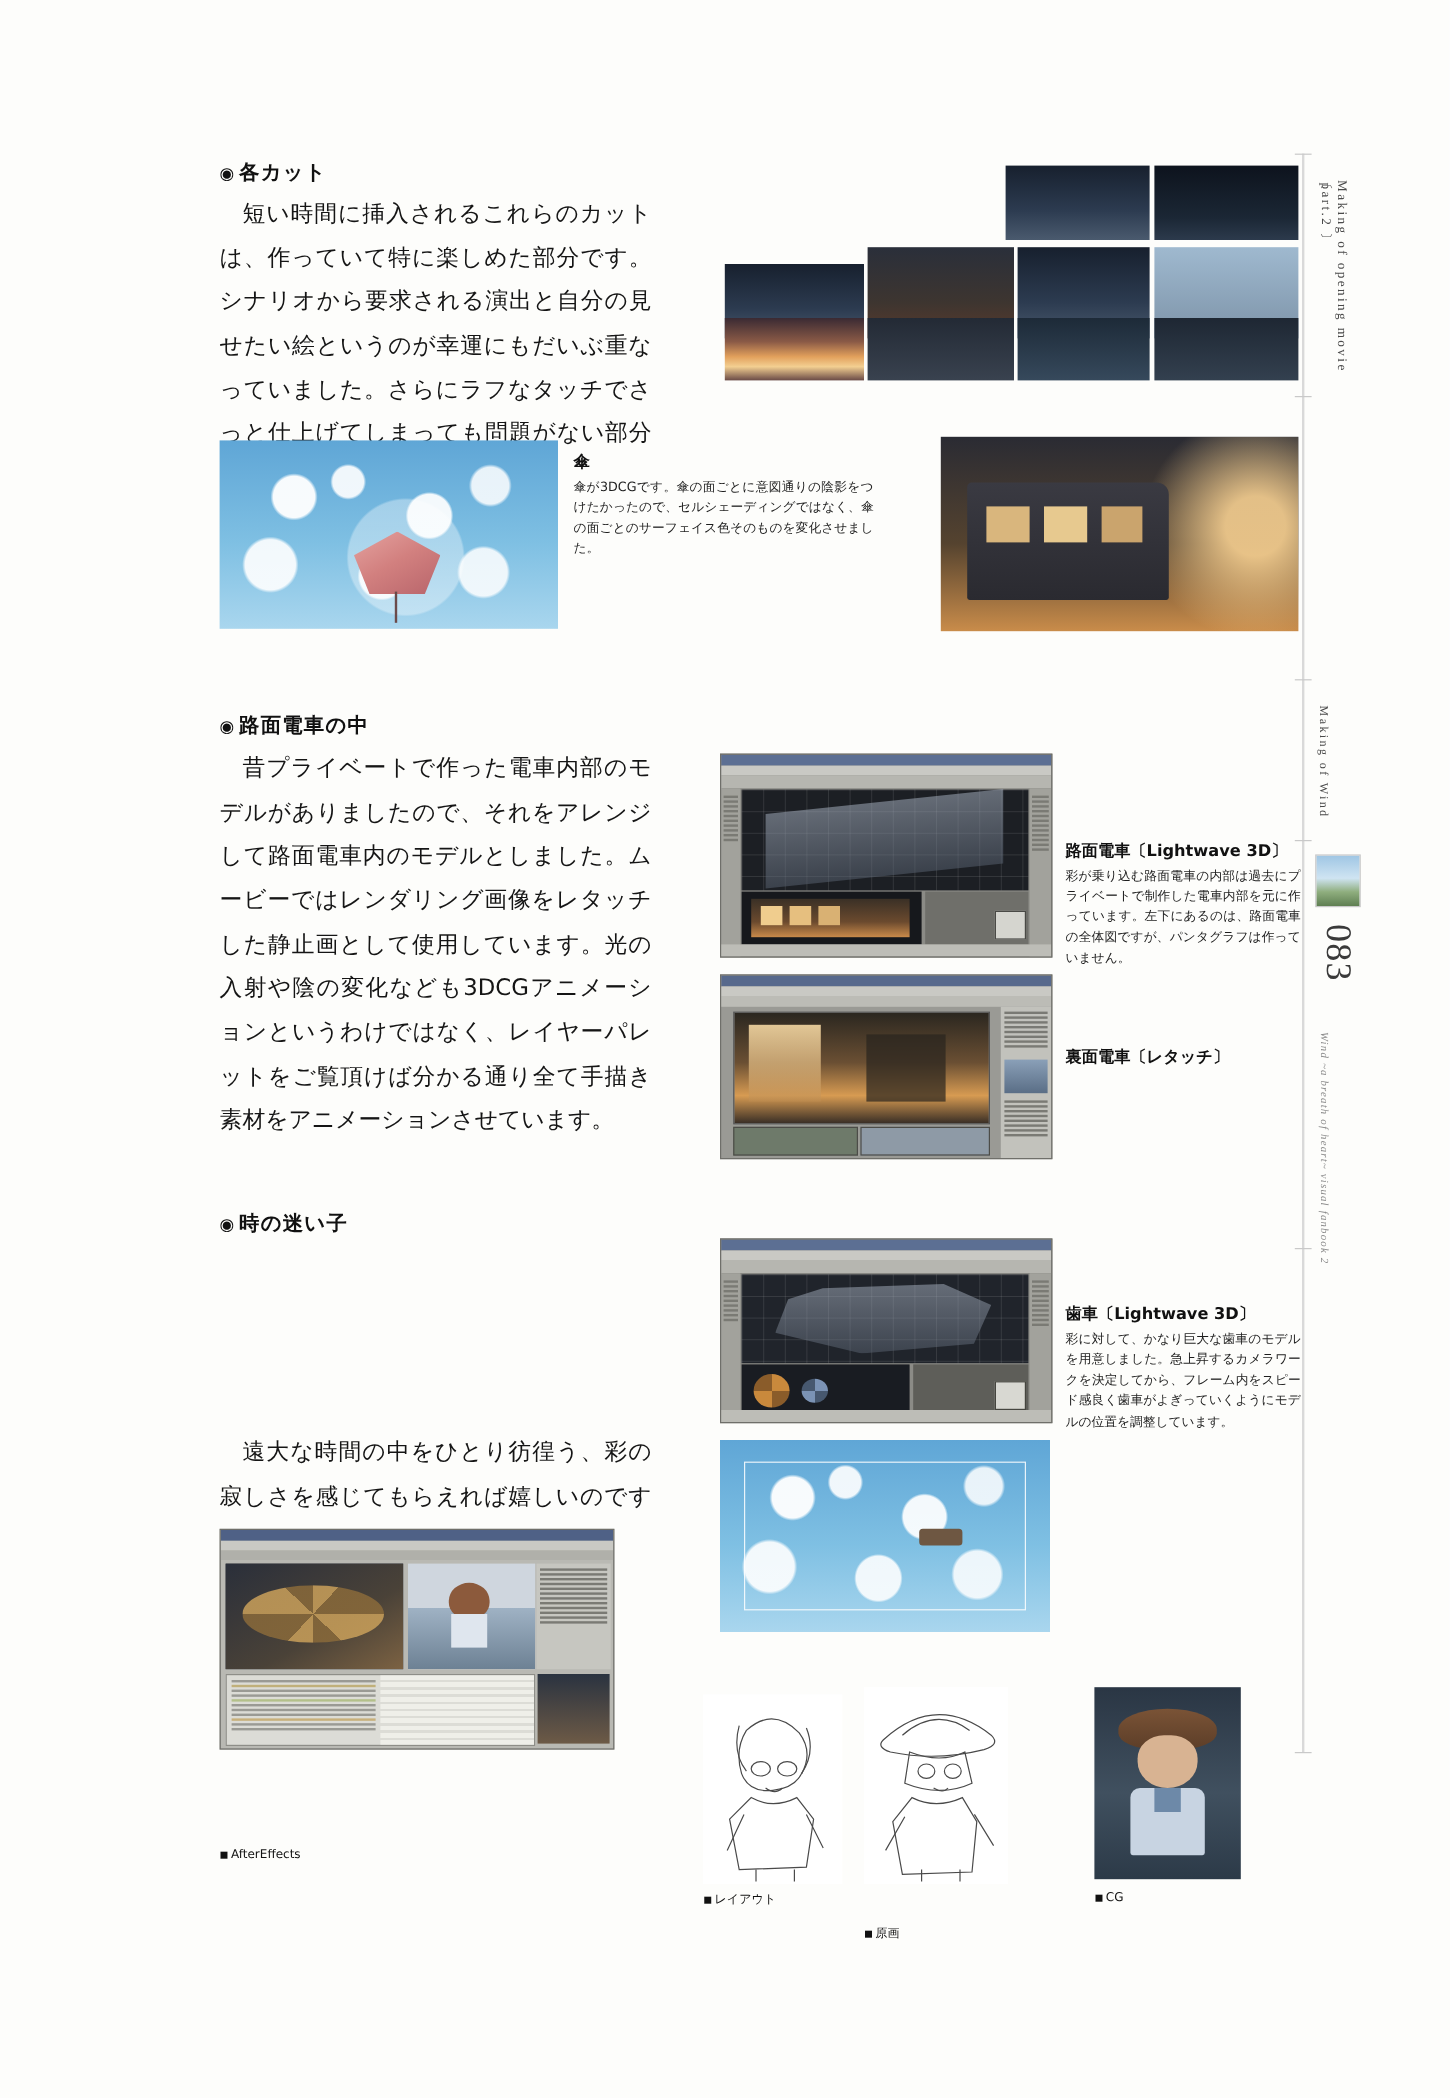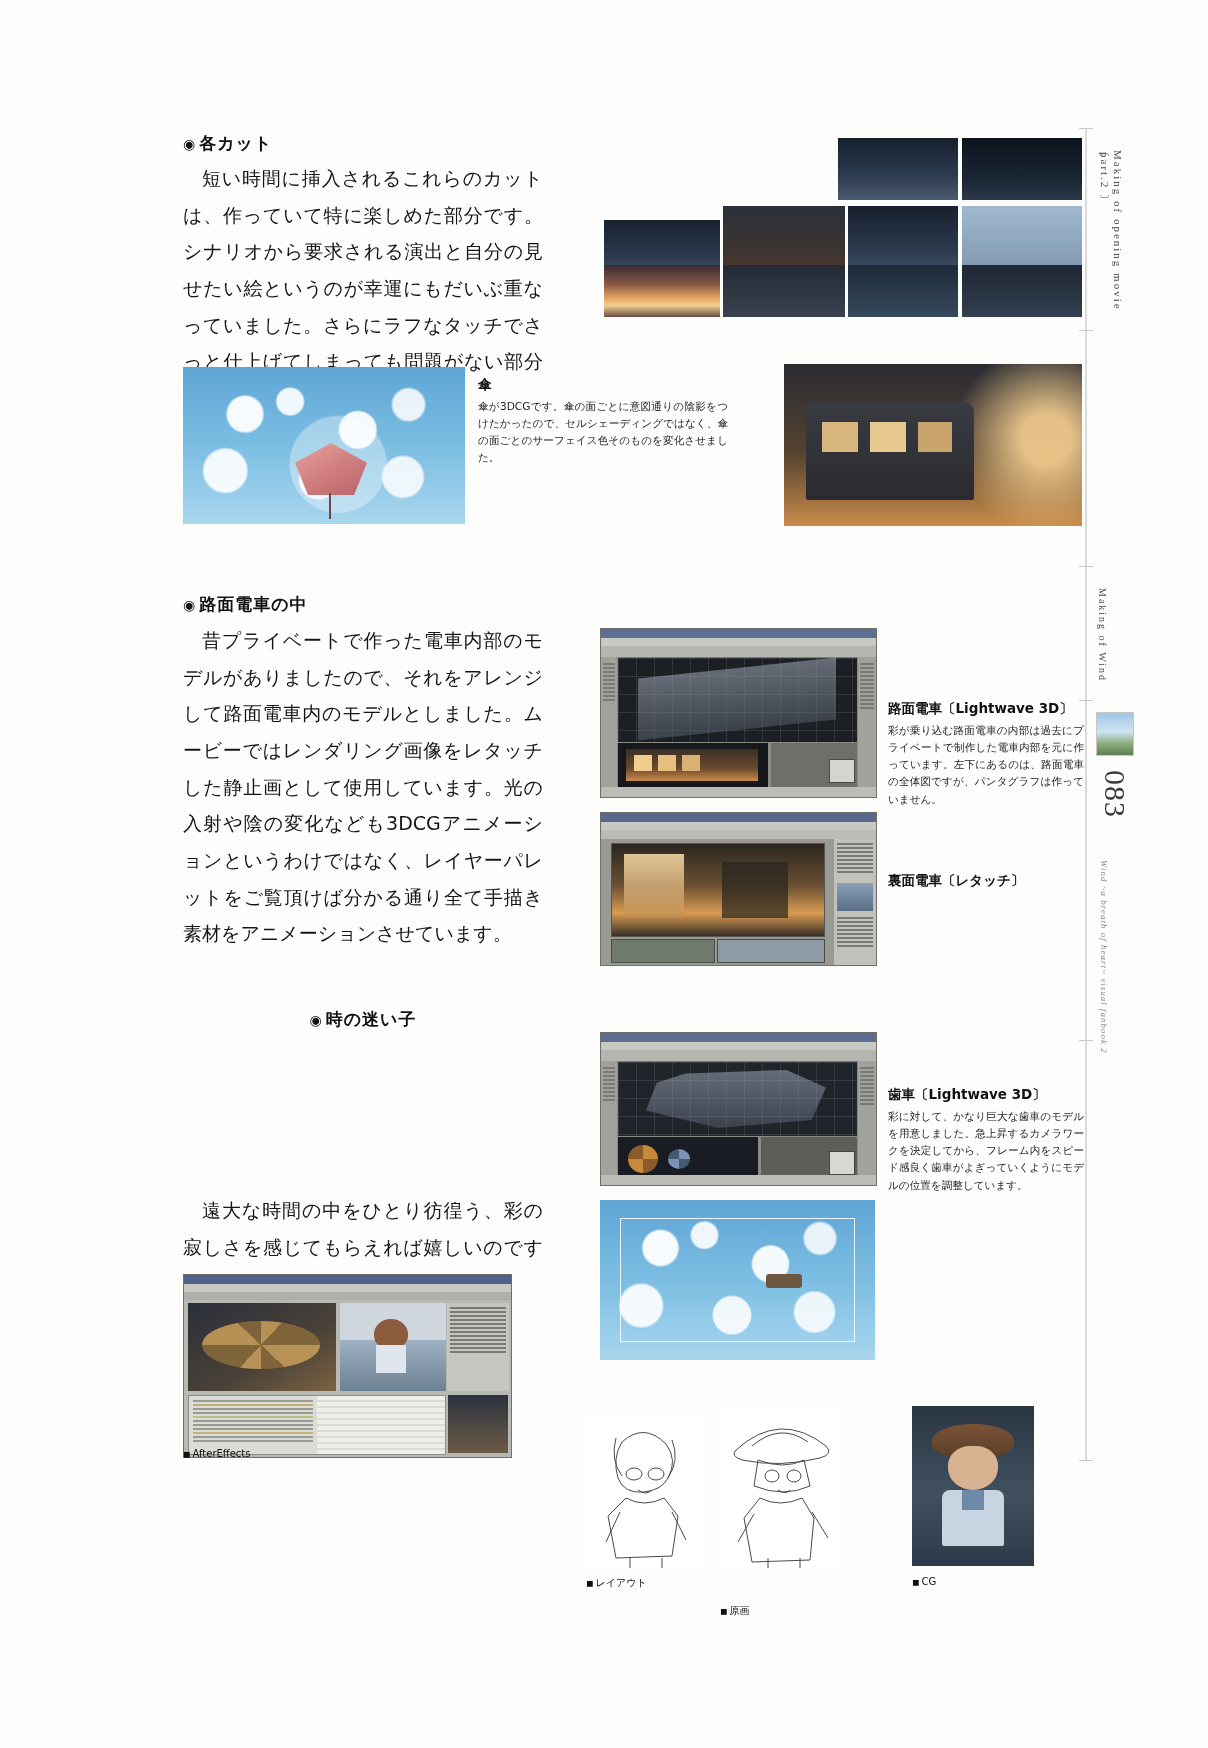--- a/index.html
+++ b/index.html
@@ -287,21 +287,21 @@
       <div style="position:absolute;left:110px;top:18px;width:66px;height:56px;background:rgba(40,36,30,.7);"></div>
     </div>
     <div style="position:absolute;left:10px;top:126px;width:102px;height:22px;background:#6e7a6a;border:1px solid #4c4c48;"></div>
     <div style="position:absolute;left:116px;top:126px;width:106px;height:22px;background:#8e9aa6;border:1px solid #4c4c48;"></div>
   </div>
 
   <div style="position:absolute;left:888px;top:872px;width:196px;">
     <div class="cap-title">裏面電車〔レタッチ〕</div>
   </div>
 
-  <div style="position:absolute;left:183px;top:1008px;width:360px;text-align:center;">
+  <div style="position:absolute;left:183px;top:1008px;width:360px;">
     <div class="h-mark"><span class="dot">◉</span><span>時の迷い子</span></div>
   </div>
   <div class="body-ja indent" style="position:absolute;left:183px;top:1192px;width:360px;">遠大な時間の中をひとり彷徨う、彩の寂しさを感じてもらえれば嬉しいのですが。</div>
 
   <div class="app" style="left:600px;top:1032px;width:275px;height:152px;">
     <div class="titlebar"></div>
     <div class="menubar"></div>
     <div class="toolbar"></div>
     <div class="panelL">
         <div class="dots" style="left:2px;top:6px;width:12px;">
@@ -394,21 +394,21 @@
           <i style="background:#9a9a94;"></i>
           <i style="background:#9a9a94;"></i>
           <i style="background:#c8b07a;"></i>
           <i style="background:#9a9a94;"></i>
           <i style="background:#9a9a94;"></i>
         </div>
       <div style="position:absolute;left:128px;top:0;width:128px;height:100%;background:repeating-linear-gradient(180deg,#efefe9 0 4px,#dcdcd6 4px 6px);"></div>
     </div>
     <div style="position:absolute;left:264px;top:120px;width:60px;height:58px;background:linear-gradient(180deg,#2a3340,#6d5a46);"></div>
   </div>
-  <div class="subcap" style="position:absolute;left:183px;top:1444px;">
+  <div class="subcap" style="position:absolute;left:183px;top:1536px;">
     <span class="sq">◼</span><span>AfterEffects</span>
   </div>
 
   <div class="linework" style="left:586px;top:1412px;width:116px;height:158px;">
     <svg width="116" height="158" viewBox="0 0 116 158">
       <g fill="none" stroke="#4a4a4a" stroke-width="1">
         <path d="M36 30 q22 -20 44 2 q12 16 2 34 q-6 12 -24 14 q-20 2 -26 -14 q-6 -20 4 -36z"></path>
         <path d="M30 26 q-6 22 6 38 M86 28 q8 20 -4 38"></path>
         <ellipse cx="48" cy="62" rx="8" ry="6"></ellipse>
         <ellipse cx="70" cy="62" rx="8" ry="6"></ellipse>

